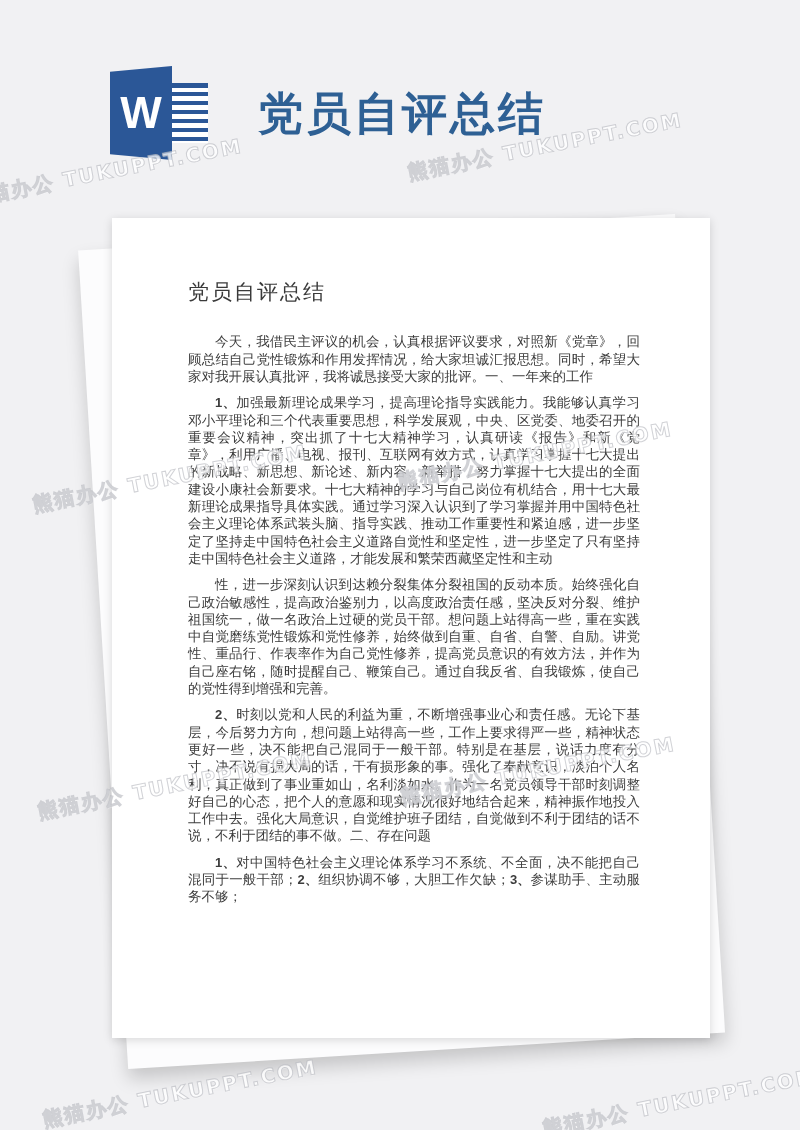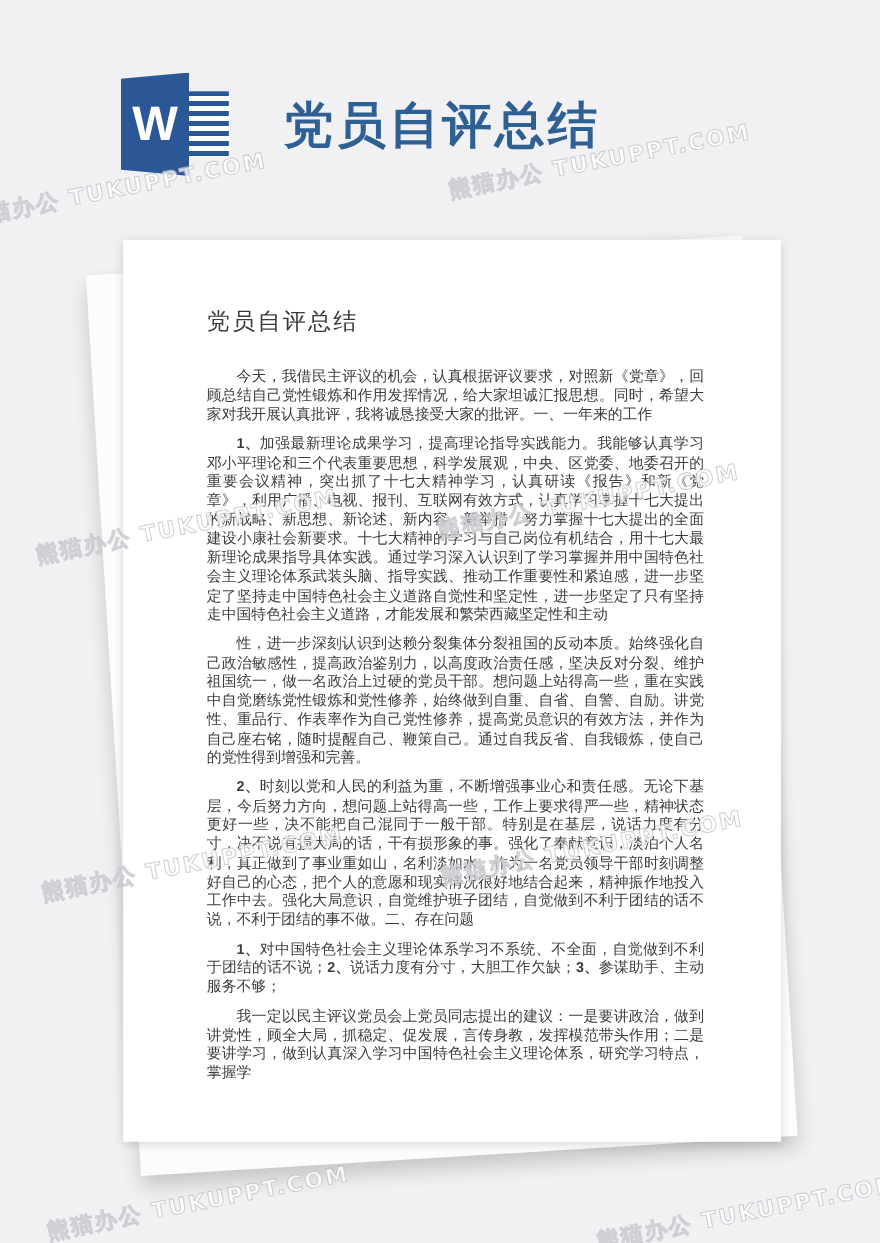--- a/index.html
+++ b/index.html
@@ -95,22 +95,21 @@
 
   <div class="back-sheet"></div>
 
   <div class="page">
     <h2 class="doc-title">党员自评总结</h2>
     <div id="paragraphs">
         <p class="para"><span>今天，我借民主评议的机会，认真根据评议要求，对照新《党章》，回顾总结自己党性锻炼和作用发挥情况，给大家坦诚汇报思想。同时，希望大家对我开展认真批评，我将诚恳接受大家的批评。一、一年来的工作</span></p>
         <p class="para"><b>1、</b><span>加强最新理论成果学习，提高理论指导实践能力。我能够认真学习邓小平理论和三个代表重要思想，科学发展观，中央、区党委、地委召开的重要会议精神，突出抓了十七大精神学习，认真研读《报告》和新《党章》，利用广播、电视、报刊、互联网有效方式，认真学习掌握十七大提出的新战略、新思想、新论述、新内容、新举措，努力掌握十七大提出的全面建设小康社会新要求。十七大精神的学习与自己岗位有机结合，用十七大最新理论成果指导具体实践。通过学习深入认识到了学习掌握并用中国特色社会主义理论体系武装头脑、指导实践、推动工作重要性和紧迫感，进一步坚定了坚持走中国特色社会主义道路自觉性和坚定性，进一步坚定了只有坚持走中国特色社会主义道路，才能发展和繁荣西藏坚定性和主动</span></p>
         <p class="para"><span>性，进一步深刻认识到达赖分裂集体分裂祖国的反动本质。始终强化自己政治敏感性，提高政治鉴别力，以高度政治责任感，坚决反对分裂、维护祖国统一，做一名政治上过硬的党员干部。想问题上站得高一些，重在实践中自觉磨练党性锻炼和党性修养，始终做到自重、自省、自警、自励。讲党性、重品行、作表率作为自己党性修养，提高党员意识的有效方法，并作为自己座右铭，随时提醒自己、鞭策自己。通过自我反省、自我锻炼，使自己的党性得到增强和完善。</span></p>
         <p class="para"><b>2、</b><span>时刻以党和人民的利益为重，不断增强事业心和责任感。无论下基层，今后努力方向，想问题上站得高一些，工作上要求得严一些，精神状态更好一些，决不能把自己混同于一般干部。特别是在基层，说话力度有分寸，决不说有损大局的话，干有损形象的事。强化了奉献意识，淡泊个人名利，真正做到了事业重如山，名利淡如水。作为一名党员领导干部时刻调整好自己的心态，把个人的意愿和现实情况很好地结合起来，精神振作地投入工作中去。强化大局意识，自觉维护班子团结，自觉做到不利于团结的话不说，不利于团结的事不做。二、存在问题</span></p>
-        <p class="para"><b>1、</b><span>对中国特色社会主义理论体系学习不系统、不全面，自觉做到不利于团结的话不说；</span><b>2、</b><span>说话力度有分寸，大胆工作欠缺；</span><b>3、</b><span>参谋助手、主动服务不够；</span></p>
-        <p class="para"><span>我一定以民主评议党员会上党员同志提出的建议：一是要讲政治，做到讲党性，顾全大局，抓稳定、促发展，言传身教，发挥模范带头作用；二是要讲学习，做到认真深入学习中国特色社会主义理论体系，研究学习特点，掌握学</span></p>
+        <p class="para"><b>1、</b><span>对中国特色社会主义理论体系学习不系统、不全面，决不能把自己混同于一般干部；</span><b>2、</b><span>组织协调不够，大胆工作欠缺；</span><b>3、</b><span>参谋助手、主动服务不够；</span></p>
       </div>
   </div>
 
   <div id="watermarks">
       <div class="wm" style="left: 105px; top: 172px;">熊猫办公 TUKUPPT.COM</div>
       <div class="wm" style="left: 545px; top: 146px;">熊猫办公 TUKUPPT.COM</div>
       <div class="wm" style="left: 170px; top: 478px;">熊猫办公 TUKUPPT.COM</div>
       <div class="wm" style="left: 535px; top: 455px;">熊猫办公 TUKUPPT.COM</div>
       <div class="wm" style="left: 175px; top: 785px;">熊猫办公 TUKUPPT.COM</div>
       <div class="wm" style="left: 538px; top: 770px;">熊猫办公 TUKUPPT.COM</div>

